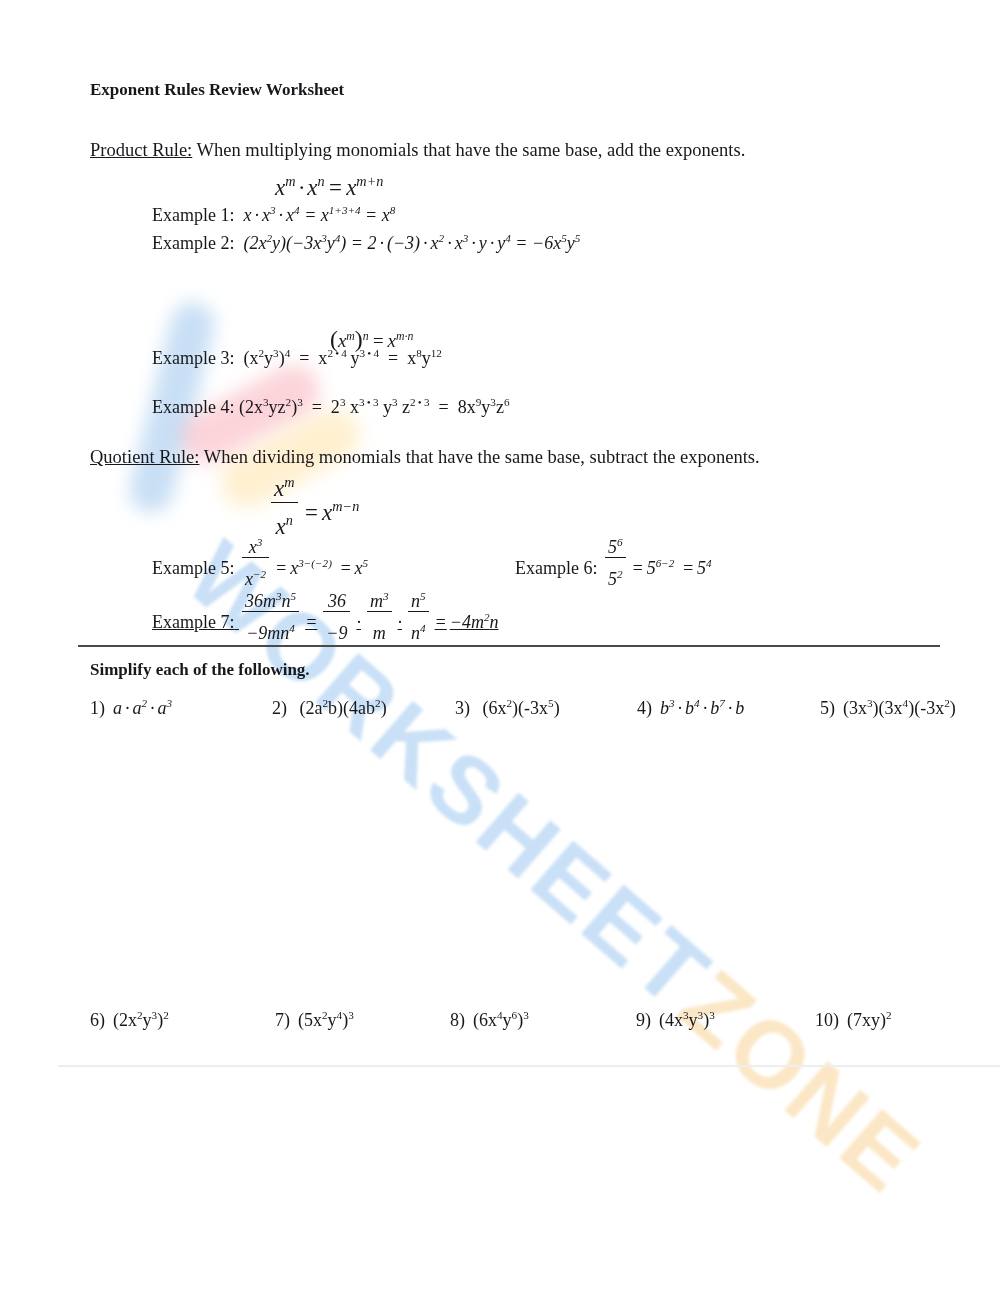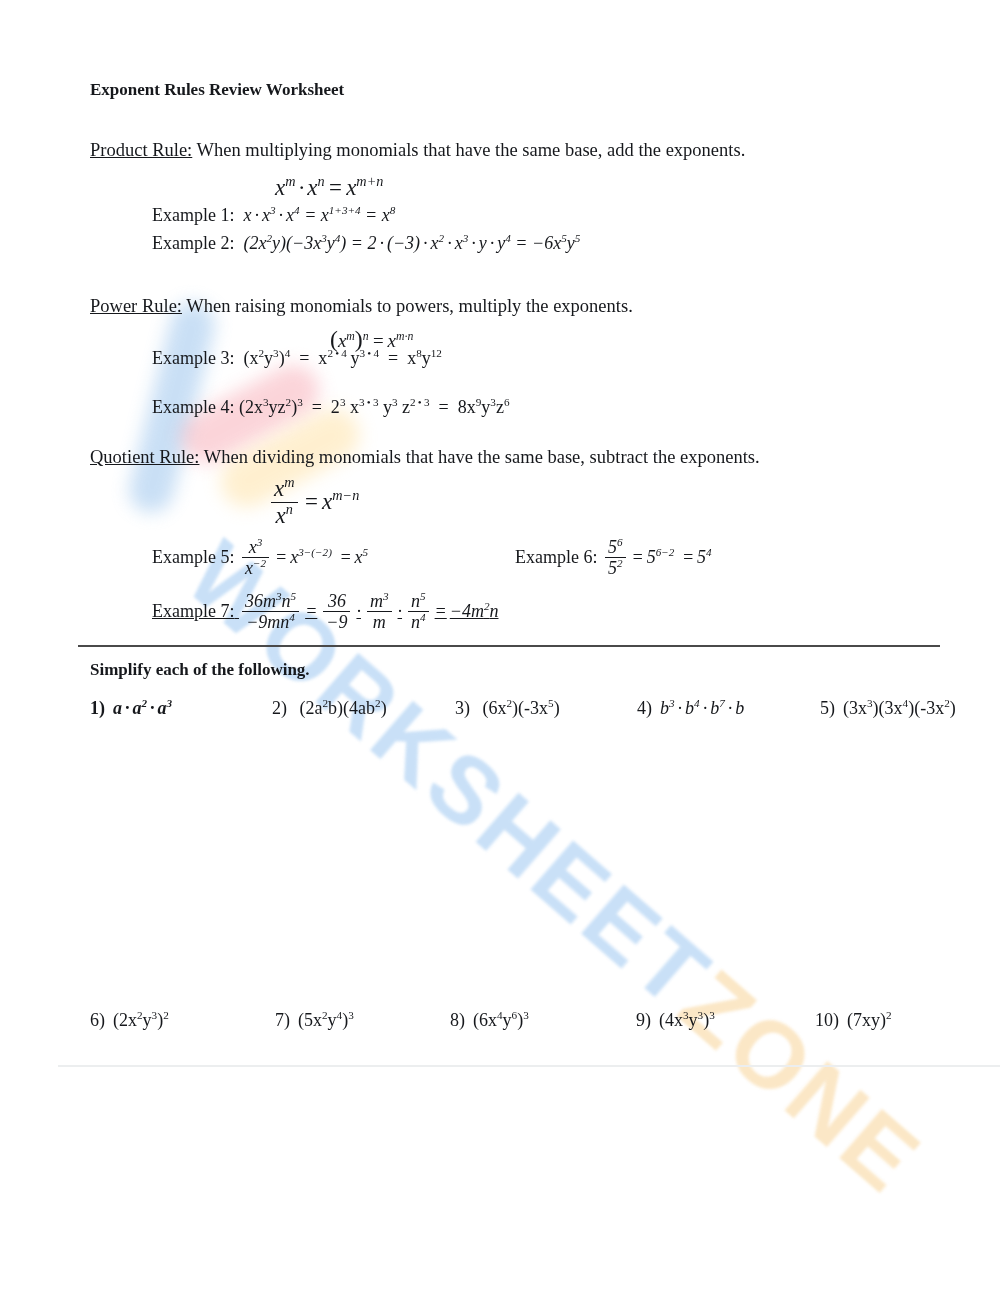--- a/index.html
+++ b/index.html
@@ -112,21 +112,21 @@
   .frac {
     display: inline-block;
     vertical-align: middle;
     text-align: center;
     line-height: 1.12;
     margin: 0 3px;
     position: relative;
     top: -1px;
   }
   .frac .num { display: block; padding: 0 3px; }
-  .frac .den { display: block; padding: 0 3px; border-top: 1.4px solid #16181c; }
+  .frac .den { display: block; padding: 11px 3px; border-top: 1.4px solid #16181c; }
 
   .op { padding: 0 3px; }
 
   hr.divider {
     position: absolute;
     left: 78px;
     width: 862px;
     top: 645px;
     margin: 0;
     border: 0;
@@ -188,24 +188,20 @@
     </span>
   </div>
 
   <div class="example" style="left:152px; top:233px;">
     <span class="tag">Example 2:</span>
     <span class="ital">
       &nbsp;(2x<sup>2</sup>y)(−3x<sup>3</sup>y<sup>4</sup>) = 2<span class="op">·</span>(−3)<span class="op">·</span>x<sup>2</sup><span class="op">·</span>x<sup>3</sup><span class="op">·</span>y<span class="op">·</span>y<sup>4</sup> = −6x<sup>5</sup>y<sup>5</sup>
     </span>
   </div>
 
-  <div class="rule-line" style="left:90px; top:296px;">
-    <span class="lbl">Power Rule:</span>
-    <span>When raising monomials to powers, multiply the exponents.</span>
-  </div>
 
   <div class="formula" style="left:330px; top:326px; font-size:19px;">
     <span style="font-size:1.25em; font-style:normal;">(</span><i>x</i><sup>m</sup><span style="font-size:1.25em; font-style:normal;">)</span><sup>n</sup><span class="op">=</span><i>x</i><sup>m·n</sup>
   </div>
 
   <div class="example" style="left:152px; top:348px;">
     <span class="tag">Example 3:</span>
     <span>
       &nbsp;(x<sup>2</sup>y<sup>3</sup>)<sup>4</sup> &nbsp;= &nbsp;x<sup>2 • 4</sup> y<sup>3 • 4</sup> &nbsp;= &nbsp;x<sup>8</sup>y<sup>12</sup>
     </span>
@@ -245,21 +241,21 @@
     <span class="tag">Example 7:</span>
     <span class="ital">
       <span class="frac"><span class="num">36m<sup>3</sup>n<sup>5</sup></span><span class="den">−9mn<sup>4</sup></span></span><span class="op">=</span><span class="frac"><span class="num">36</span><span class="den">−9</span></span><span class="op">·</span><span class="frac"><span class="num">m<sup>3</sup></span><span class="den">m</span></span><span class="op">·</span><span class="frac"><span class="num">n<sup>5</sup></span><span class="den">n<sup>4</sup></span></span><span class="op">=</span>−4m<sup>2</sup>n
     </span>
   </div>
 
   <hr class="divider">
 
   <div class="section-head">Simplify each of the following.</div>
 
-  <div class="problem" style="left:90px; top:698px;font-weight:bold;">
+  <div class="problem" style="left:90px; top:698px;">
     <span class="num">1)</span><span class="ital">a<span class="op">·</span>a<sup>2</sup><span class="op">·</span>a<sup>3</sup></span>
   </div>
   <div class="problem" style="left:272px; top:698px;">
     <span class="num">2)</span><span>&nbsp;(2a<sup>2</sup>b)(4ab<sup>2</sup>)</span>
   </div>
   <div class="problem" style="left:455px; top:698px;">
     <span class="num">3)</span><span>&nbsp;(6x<sup>2</sup>)(-3x<sup>5</sup>)</span>
   </div>
   <div class="problem" style="left:637px; top:698px;">
     <span class="num">4)</span><span class="ital">b<sup>3</sup><span class="op">·</span>b<sup>4</sup><span class="op">·</span>b<sup>7</sup><span class="op">·</span>b</span>

